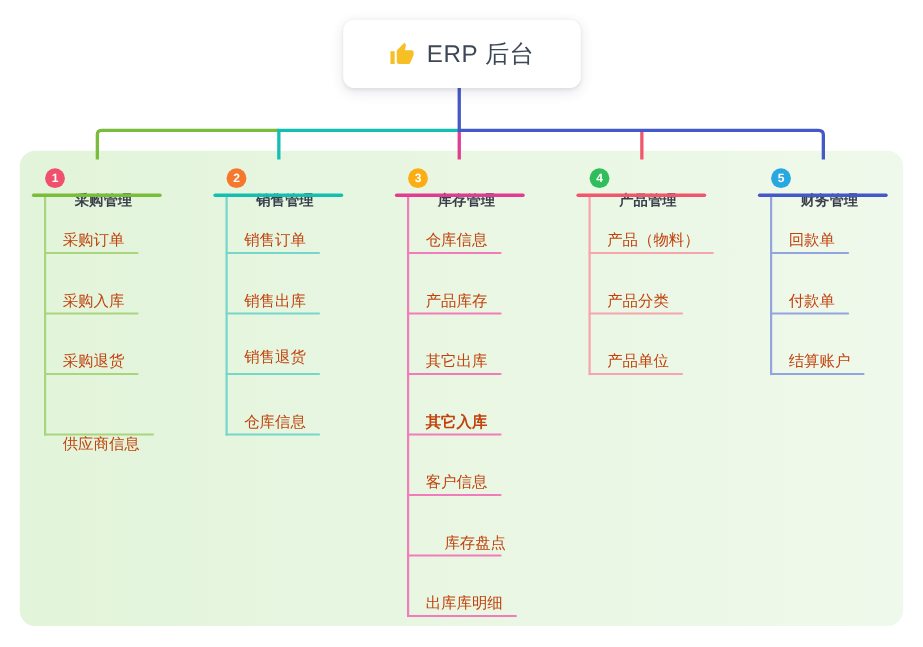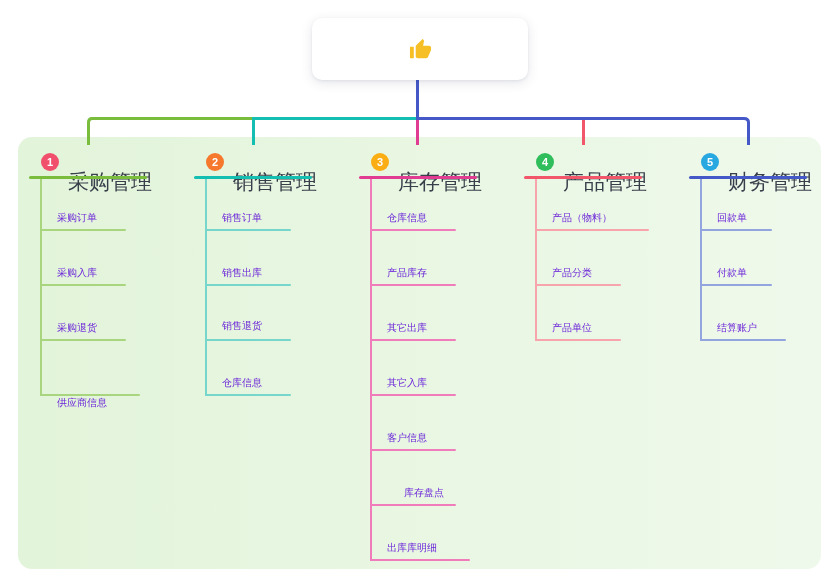--- a/index.html
+++ b/index.html
@@ -23,25 +23,25 @@
     cursor:pointer;
   }
   .root-card .root-label { font-size:22px; color:#3e4756; font-weight:500; letter-spacing:.5px; }
   .branch-title {
     position:absolute; height:24px; display:flex; align-items:center; gap:9px; cursor:pointer;
   }
   .badge {
     width:18px; height:18px; border-radius:50%; color:#fff; font-size:11px; font-weight:bold;
     display:flex; align-items:center; justify-content:center; flex:0 0 18px;
   }
-  .branch-title .t-label { font-size:21px; color:#383e4a; font-weight:400; white-space:nowrap;margin-top:40px; }
+  .branch-title .t-label { font-size:13px; color:#383e4a; font-weight:700; white-space:nowrap;margin-top:40px; }
   .t-underline { position:absolute; height:3px; border-radius:2px; }
   .v-line { position:absolute; width:2px; }
   .child-label {
-    position:absolute; height:20px; line-height:20px; font-size:10px; color:#6d28d9;
+    position:absolute; height:20px; line-height:20px; font-size:14px; color:#c2410c;
     white-space:nowrap; cursor:pointer;
   }
   .c-underline { position:absolute; height:2px; border-radius:1px; }
 </style>
 </head>
 <body>
 
 <div class="stage">
 
   <div class="panel"></div>
@@ -53,20 +53,21 @@
       <path d="M 417.5 120 L 417.5 145" stroke="#E03C92" stroke-width="3" fill="none"></path>
       <path d="M 583.5 120 L 583.5 145" stroke="#F2566B" stroke-width="3" fill="none"></path>
     </svg>
 
   <div class="root-card">
     <span style="display:inline-flex;">
       <svg width="23" height="23" viewBox="0 0 24 24" id="thumbSvg" fill="#F6BF26">
         <path d="M1 21h4V9H1v12zM23 10c0-1.1-.9-2-2-2h-6.31l.95-4.57.03-.32c0-.41-.17-.79-.44-1.06L14.17 1 7.59 7.59C7.22 7.95 7 8.45 7 9v10c0 1.1.9 2 2 2h9c.83 0 1.54-.5 1.84-1.22l3.02-7.05c.09-.23.14-.47.14-.73v-2z"></path>
       </svg>
     </span>
+    <span class="root-label">ERP 后台</span>
   </div>
 
   <div id="branchLayer">
       <div class="branch-title" style="left: 41px; top: 150px;">
         <span class="badge" style="background: rgb(240, 80, 108);">1</span>
         <span class="t-label">采购管理</span>
       </div>
       <div class="t-underline" style="left: 29px; top: 176px; width: 118px; background: rgb(122, 189, 61);"></div>
       <div class="v-line" style="left: 40px; top: 179px; height: 217px; background: rgb(169, 213, 127);"></div>
       <div class="child-label" style="left: 57px; top: 208px;">采购订单</div>
@@ -96,21 +97,21 @@
         <span class="t-label">库存管理</span>
       </div>
       <div class="t-underline" style="left: 359px; top: 176px; width: 118px; background: rgb(224, 60, 146);"></div>
       <div class="v-line" style="left: 370px; top: 179px; height: 382px; background: rgb(241, 124, 187);"></div>
       <div class="child-label" style="left: 387px; top: 208px;">仓库信息</div>
       <div class="c-underline" style="left: 370px; top: 229px; width: 86px; background: rgb(241, 124, 187);"></div>
       <div class="child-label" style="left: 387px; top: 263px;">产品库存</div>
       <div class="c-underline" style="left: 370px; top: 284px; width: 86px; background: rgb(241, 124, 187);"></div>
       <div class="child-label" style="left: 387px; top: 318px; text-align: center;">其它出库</div>
       <div class="c-underline" style="left: 370px; top: 339px; width: 86px; background: rgb(241, 124, 187);"></div>
-      <div class="child-label" style="left: 387px; top: 373px;">其它入库</div>
+      <div class="child-label" style="left: 387px; top: 373px; font-weight: bold;">其它入库</div>
       <div class="c-underline" style="left: 370px; top: 394px; width: 86px; background: rgb(241, 124, 187);"></div>
       <div class="child-label" style="left: 387px; top: 428px;">客户信息</div>
       <div class="c-underline" style="left: 370px; top: 449px; width: 86px; background: rgb(241, 124, 187);"></div>
       <div class="child-label" style="left: 404px; top: 483px;">库存盘点</div>
       <div class="c-underline" style="left: 370px; top: 504px; width: 86px; background: rgb(241, 124, 187);"></div>
       <div class="child-label" style="left: 387px; top: 538px;">出库库明细</div>
       <div class="c-underline" style="left: 370px; top: 559px; width: 100px; background: rgb(241, 124, 187);"></div>
       <div class="branch-title" style="left: 536px; top: 150px;">
         <span class="badge" style="background: rgb(48, 189, 92);">4</span>
         <span class="t-label">产品管理</span>

